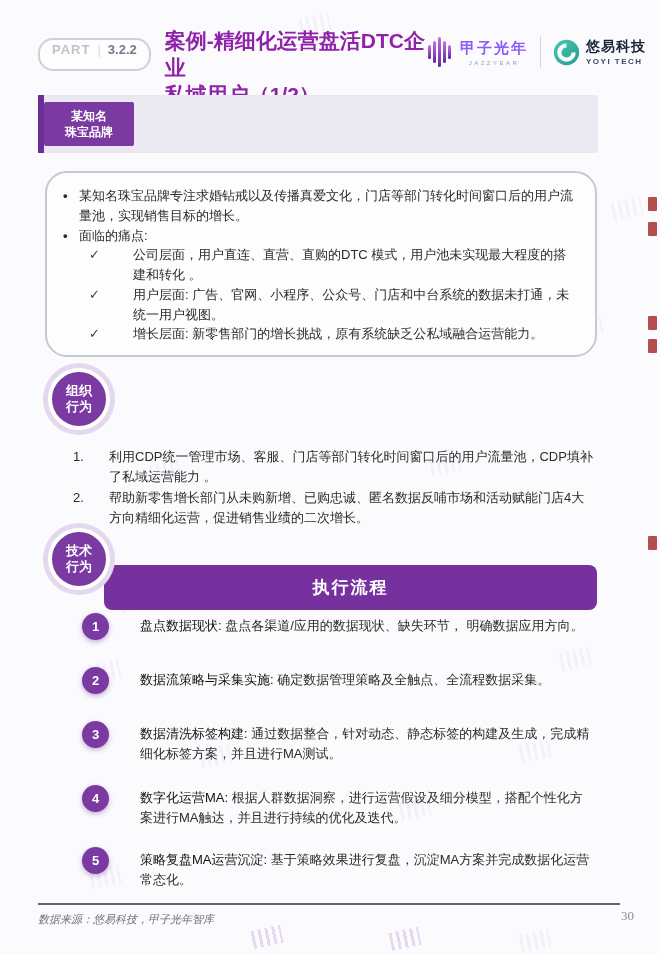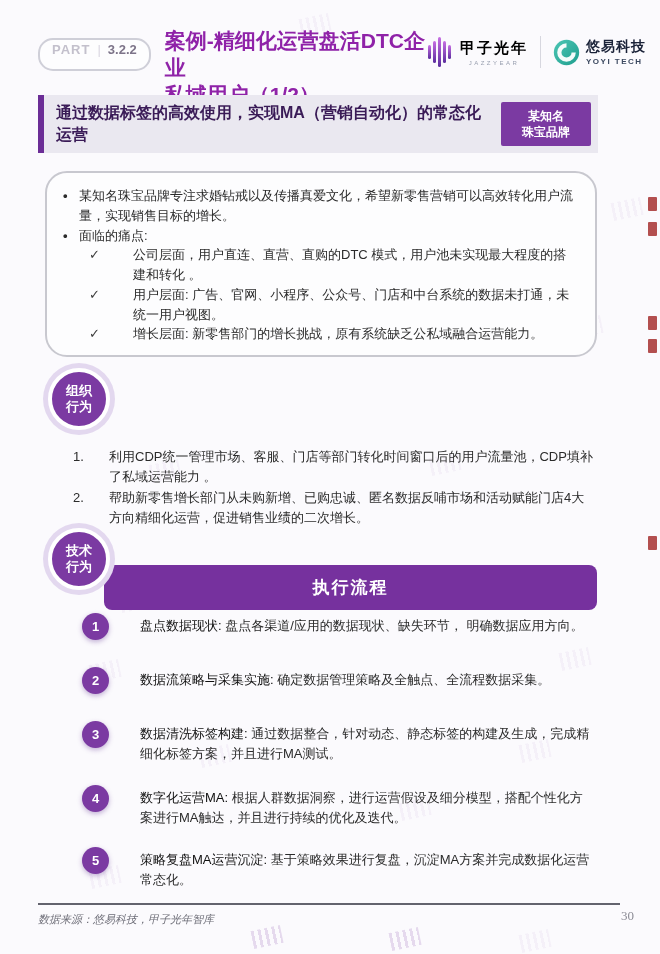--- a/index.html
+++ b/index.html
@@ -17,21 +17,21 @@
     background:#fdfdfe;
   }
   .part-label { color:#c3c0cc; letter-spacing:1px; }
   .part-divider { color:#d8d5e0; font-weight:400; }
   .part-num { color:#7d7489; }
   .doc-title { margin-left:14px; width:305px; font-size:21px; line-height:1.28; font-weight:700; color:#8F22A8; }
   .logos { margin-left:auto; display:flex; align-items:center; gap:9px; padding-top:8px; }
   .jz-bars { display:flex; align-items:center; gap:2px; height:32px; }
   .jz-bars i { display:block; width:3px; border-radius:2px; background:linear-gradient(#c76fe3,#5b2d9e); }
   .jz-text { text-align:center; }
-  .jz-name { font-size:15px; font-weight:700; color:#000000; letter-spacing:2px; white-space:nowrap; }
+  .jz-name { font-size:15px; font-weight:700; color:#8b5cf6; letter-spacing:2px; white-space:nowrap; }
   .jz-sub { font-size:6px; color:#9aa0b0; letter-spacing:2.5px; margin-top:2px; }
   .logo-divider { width:1px; height:32px; background:#d7d7df; margin:0 3px; }
   .yoyi { display:flex; align-items:flex-end; gap:6px; }
   .yoyi-mark { width:27px; height:27px; flex-shrink:0; }
   .yoyi-name { font-size:14px; font-weight:700; color:#1a2238; letter-spacing:1px; white-space:nowrap; }
   .yoyi-sub { font-size:8px; font-weight:700; color:#3c4960; letter-spacing:1.5px; margin-top:1px; }
   
   .top-banner {
     position:absolute; top:95px; left:38px; width:560px; height:58px;
     background:#EAE8F0; display:flex; align-items:center;
@@ -165,31 +165,30 @@
         <span>
           <div class="yoyi-name">悠易科技</div>
           <div class="yoyi-sub">YOYI TECH</div>
         </span>
       </span>
     </div>
   </div>
 
   <div class="top-banner">
     <div class="banner-accent"></div>
-    <div class="banner-text">通过数据标签的高效使用，实现MA（营销自动化）的常态化运营</div>
     <div class="brand-badge">
       <div>某知名</div>
       <div>珠宝品牌</div>
     </div>
   </div>
 
   <div class="intro-box">
     <div class="bullet-row">
       <span class="bullet-glyph">•</span>
-      <span class="pain-text">某知名珠宝品牌专注求婚钻戒以及传播真爱文化，希望新零售营销可以高效转化用户流量，实现销售目标的增长。</span>
+      <span class="pain-text">某知名珠宝品牌专注求婚钻戒以及传播真爱文化，门店等部门转化时间窗口后的用户流量池，实现销售目标的增长。</span>
     </div>
     <div class="bullet-row">
       <span class="bullet-glyph">•</span>
       <span class="pain-text">面临的痛点:</span>
     </div>
     <div class="pain-row">
       <span class="check-glyph">✓</span>
       <span class="pain-text">公司层面，用户直连、直营、直购的DTC 模式，用户池未实现最大程度的搭建和转化 。</span>
     </div>
     <div class="pain-row">

